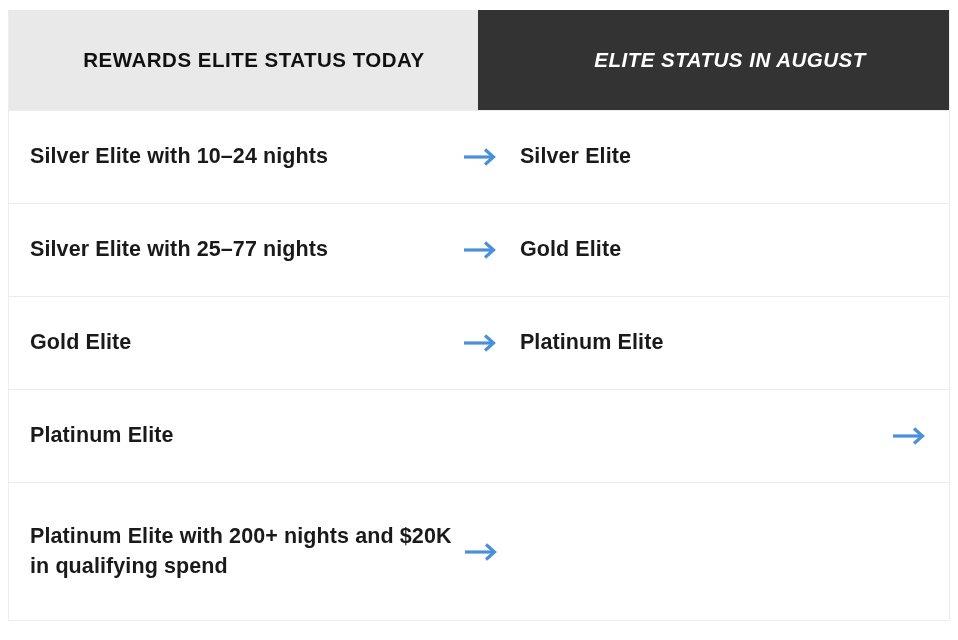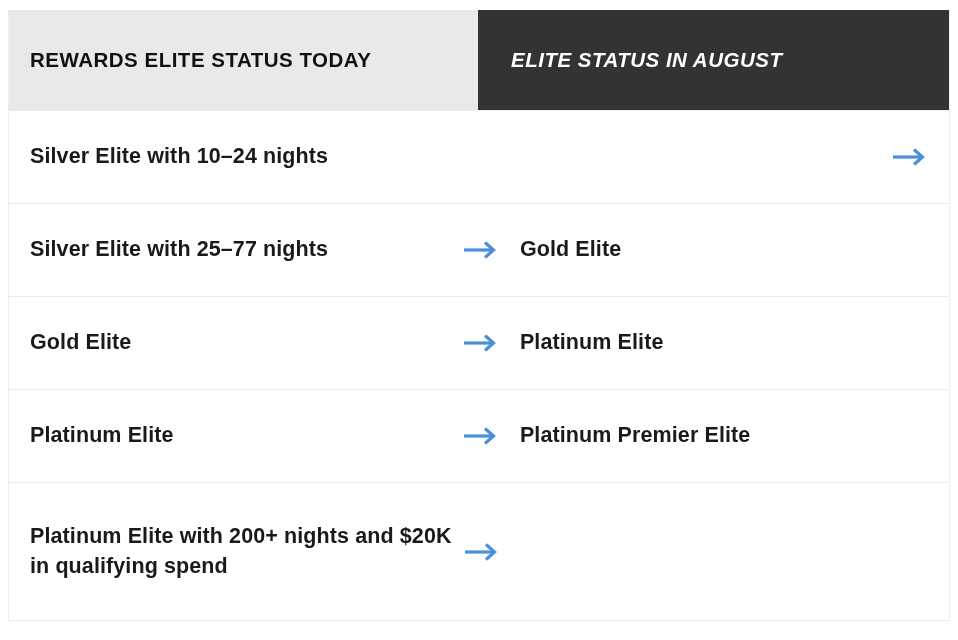--- a/index.html
+++ b/index.html
@@ -31,20 +31,21 @@
   .table-head {
     display: flex;
     width: 100%;
     height: 100px;
   }
   .head-cell {
     display: flex;
     align-items: center;
     box-sizing: border-box;
     height: 100%;
+    justify-content: center;
   }
   .head-cell-left {
     width: 470px;
     background: #e9e9e9;
     padding-left: 21px;
   }
   .head-cell-right {
     width: 472px;
     background: #333333;
     padding-left: 33px;
@@ -125,20 +126,23 @@
   <div class="table-row row-std">
     <div class="cell-from">
       <span class="cell-text">Silver Elite with 10–24 nights</span>
     </div>
     <div class="cell-arrow">
       <svg class="arrow-icon" viewBox="0 0 36 22">
         <path d="M1 11 H30" stroke="#4a90d9" stroke-width="3.2" fill="none" stroke-linecap="butt"></path>
         <path d="M22 3.5 L30.5 11 L22 18.5" stroke="#4a90d9" stroke-width="3.2" fill="none" stroke-linecap="butt" stroke-linejoin="miter"></path>
       </svg>
     </div>
+    <div class="cell-to">
+      <span class="cell-text">Silver Elite</span>
+    </div>
   </div>
 
   <div class="table-row row-std">
     <div class="cell-from">
       <span class="cell-text">Silver Elite with 25–77 nights</span>
     </div>
     <div class="cell-arrow">
       <svg class="arrow-icon" viewBox="0 0 36 22">
         <path d="M1 11 H30" stroke="#4a90d9" stroke-width="3.2" fill="none" stroke-linecap="butt"></path>
         <path d="M22 3.5 L30.5 11 L22 18.5" stroke="#4a90d9" stroke-width="3.2" fill="none" stroke-linecap="butt" stroke-linejoin="miter"></path>
@@ -167,23 +171,20 @@
   <div class="table-row row-std">
     <div class="cell-from">
       <span class="cell-text">Platinum Elite</span>
     </div>
     <div class="cell-arrow">
       <svg class="arrow-icon" viewBox="0 0 36 22">
         <path d="M1 11 H30" stroke="#4a90d9" stroke-width="3.2" fill="none" stroke-linecap="butt"></path>
         <path d="M22 3.5 L30.5 11 L22 18.5" stroke="#4a90d9" stroke-width="3.2" fill="none" stroke-linecap="butt" stroke-linejoin="miter"></path>
       </svg>
     </div>
-    <div class="cell-to">
-      <span class="cell-text">Platinum Premier Elite</span>
-    </div>
   </div>
 
   <div class="table-row row-tall">
     <div class="cell-from">
       <span class="cell-text">Platinum Elite with 200+ nights and $20K in qualifying spend</span>
     </div>
     <div class="cell-arrow">
       <svg class="arrow-icon" viewBox="0 0 36 22">
         <path d="M1 11 H30" stroke="#4a90d9" stroke-width="3.2" fill="none" stroke-linecap="butt"></path>
         <path d="M22 3.5 L30.5 11 L22 18.5" stroke="#4a90d9" stroke-width="3.2" fill="none" stroke-linecap="butt" stroke-linejoin="miter"></path>

